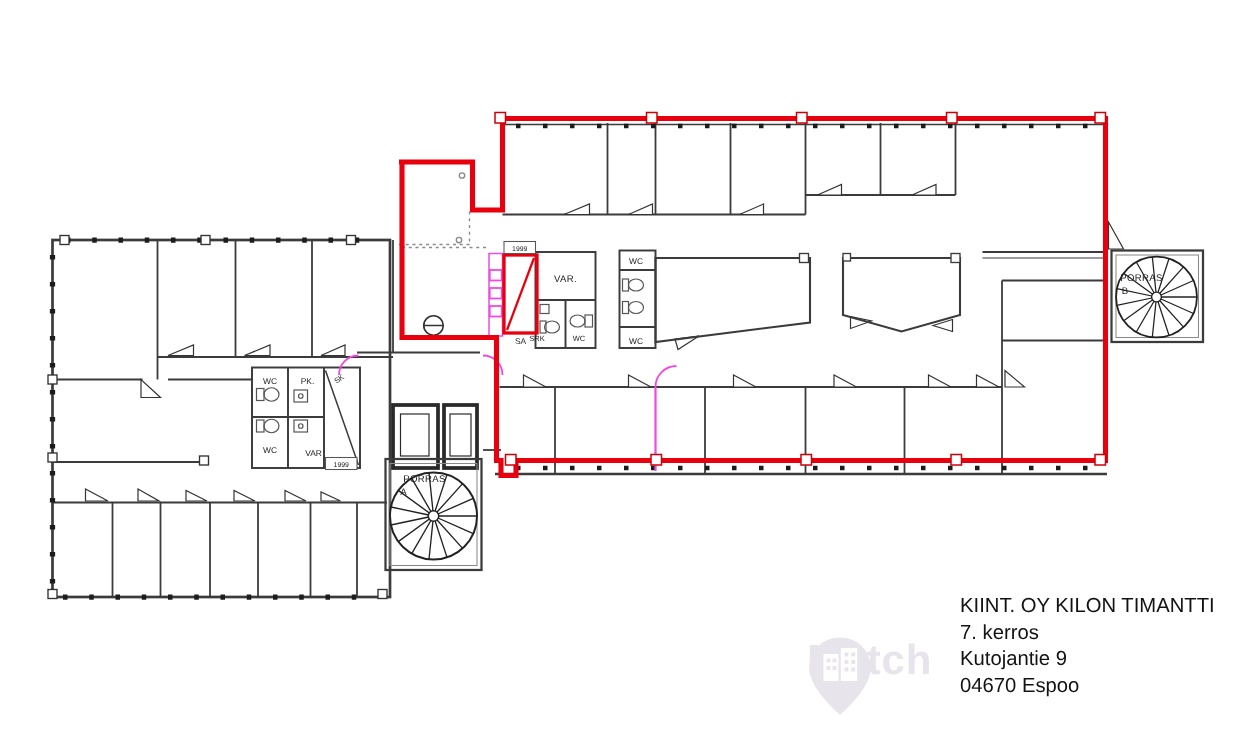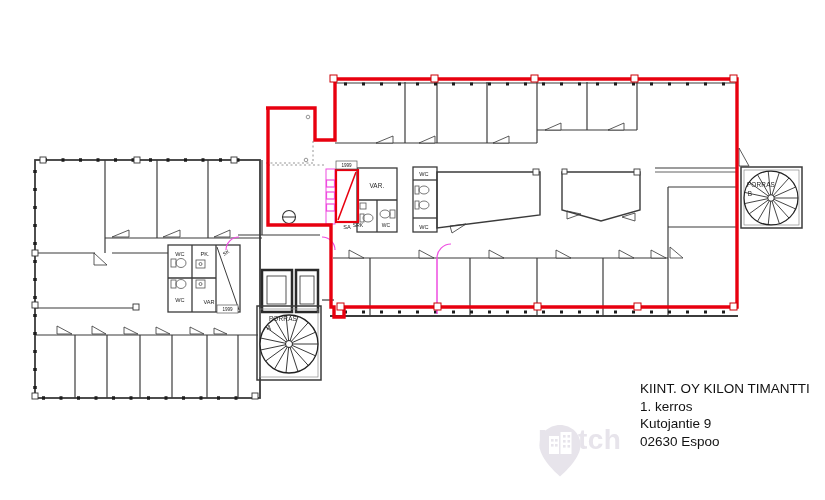--- a/index.html
+++ b/index.html
@@ -6,21 +6,21 @@
   #stage{position:relative;width:825px;height:500px;background:#ffffff;overflow:hidden;
          font-family:"Liberation Sans",sans-serif;}
   svg{position:absolute;left:0;top:0;}
   .t{font-family:"Liberation Sans",sans-serif;fill:#1d1d1d;}
   .s45{font-size:4.6px;}
   .s5{font-size:5px;}
   .s55{font-size:5.6px;}
   .s6{font-size:6.4px;letter-spacing:.2px;}
   #watermark{position:absolute;left:538px;top:424px;display:flex;align-items:center;gap:7px;}
   #watermark .wm-text{font-size:28px;font-weight:700;color:#e7e4eb;letter-spacing:.5px;}
-  #titleblock{position:absolute;left:640px;top:380px;color:#121212;
+  #titleblock{position:absolute;left:640px;top:395px;color:#121212;
               font-size:13.5px;line-height:17.5px;white-space:nowrap;}
 </style>
 </head>
 <body>
 
 <div id="stage">
 
   <div id="watermark">
     <svg width="44" height="54" viewBox="0 0 44 54">
       <path d="M22 1C10.4 1 1.5 9.8 1.5 21.3 1.5 32.5 14 45.5 22 52.5 30 45.5 42.5 32.5 42.5 21.3 42.5 9.8 33.6 1 22 1Z" fill="#e7e4eb"></path>
@@ -308,18 +308,18 @@
 
       <text x="283" y="321" class="t s6" text-anchor="middle">PORRAS</text>
       <text x="269" y="330" class="t s6" text-anchor="middle">A</text>
       <text x="761" y="187" class="t s6" text-anchor="middle">PORRAS</text>
       <text x="750" y="196" class="t s6" text-anchor="middle">B</text>
     </g>
   </svg>
 
   <div id="titleblock">
     <div>KIINT. OY KILON TIMANTTI</div>
-    <div>1. kerros</div>
+    <div>7. kerros</div>
     <div>Kutojantie 9</div>
-    <div>02630 Espoo</div>
+    <div>04670 Espoo</div>
   </div>
 
 </div>
 
 </body></html>

